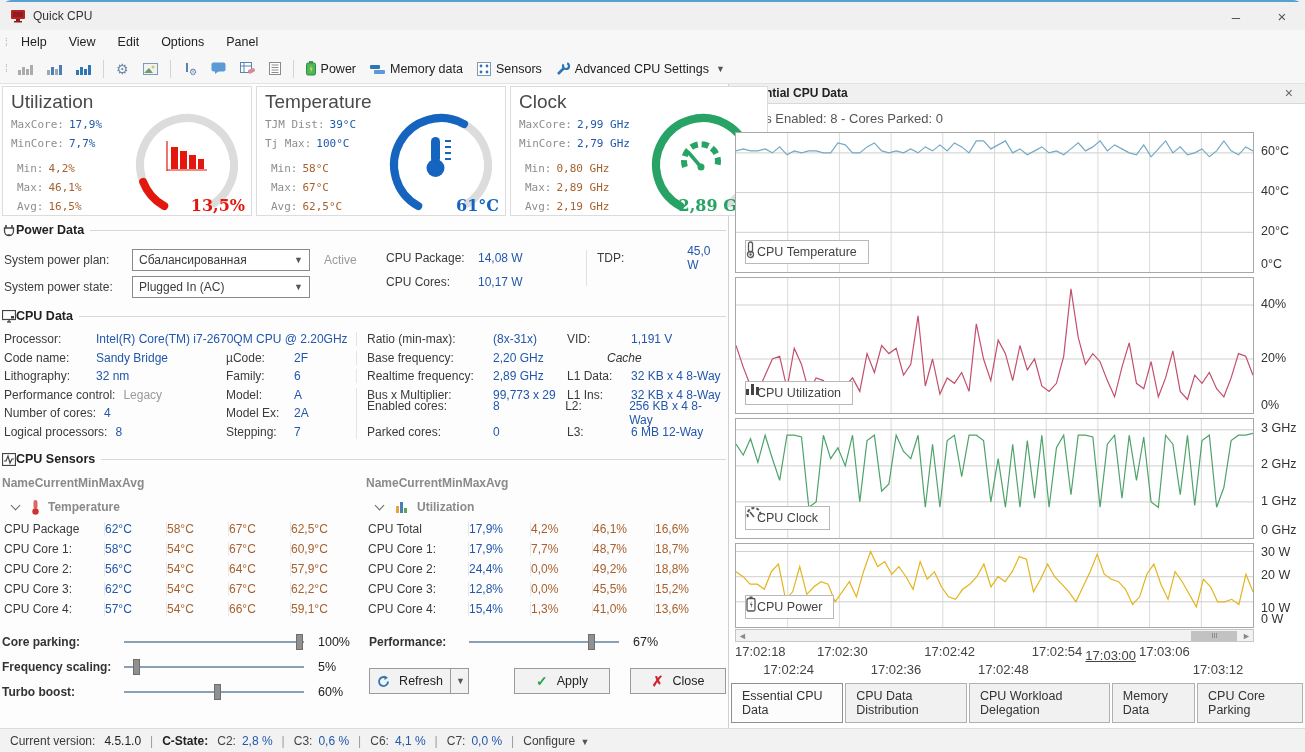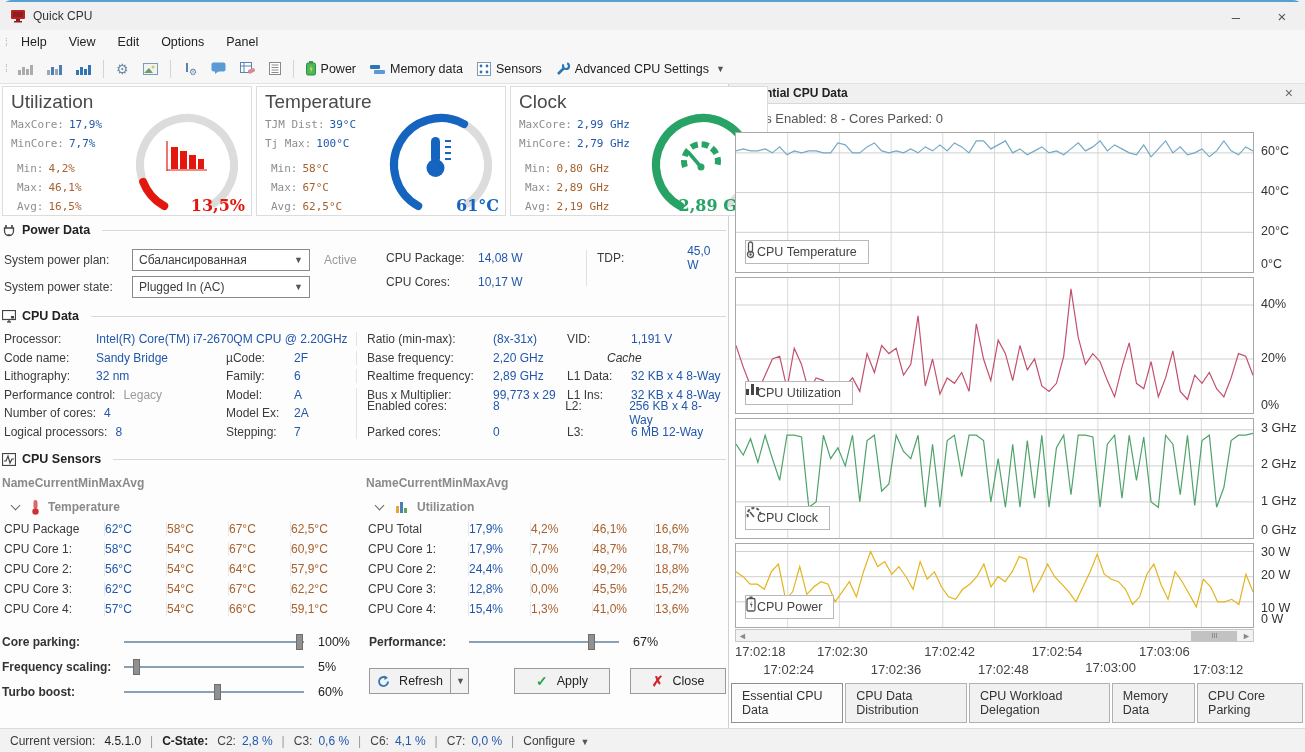--- a/index.html
+++ b/index.html
@@ -40,21 +40,21 @@
 .s-v.brown { color:#a8612e; }
 .stats-bot { margin-top:6px; }
 .stats-bot .s-l { padding-left:6px; }
 .gauge-wrap { position:relative; width:112px; height:100px; margin-left:auto; }
 .gauge-svg { position:absolute; top:-6px; left:0; }
 .g-icon { position:absolute; top:24px; left:32px; }
 .g-value { position:absolute; bottom:0px; right:-2px; font-family:"DejaVu Serif",serif; font-weight:bold; font-size:16px; white-space:nowrap; }
 
 
 .section { margin-top:4px; }
-.sec-head { display:flex; align-items:center; gap:6px; height:20px; }
+.sec-head { display:flex; align-items:center; height:20px; }
 .sec-title { font-weight:bold; font-size:12.5px; color:#222; }
 .sec-rule { flex:1; height:1px; background:#d8d8d8; margin-left:6px; }
 .blue { color:#2257ab; }
 .brown { color:#a8612e; }
 .muted { color:#9a9a9a; }
 
 
 .pd-grid { display:flex; padding:6px 2px 2px 2px; }
 .pd-left { width:382px; }
 .pd-row { display:flex; align-items:center; height:27px; }
@@ -904,21 +904,21 @@
         <span class="sc-arrow sc-right">►</span>
       </div>
       <div class="time-labels" id="time-labels">
           <span class="tlabel" style="left: 0%; top: 0px;">17:02:18</span>
           <span class="tlabel" style="left: 10.34%; transform: translateX(-50%); top: 18px;">17:02:24</span>
           <span class="tlabel" style="left: 20.68%; transform: translateX(-50%); top: 0px;">17:02:30</span>
           <span class="tlabel" style="left: 31.02%; transform: translateX(-50%); top: 18px;">17:02:36</span>
           <span class="tlabel" style="left: 41.36%; transform: translateX(-50%); top: 0px;">17:02:42</span>
           <span class="tlabel" style="left: 51.7%; transform: translateX(-50%); top: 18px;">17:02:48</span>
           <span class="tlabel" style="left: 62.04%; transform: translateX(-50%); top: 0px;">17:02:54</span>
-          <span class="tlabel" style="left: 72.38%; transform: translateX(-50%); top: 16px;">17:03:00</span>
+          <span class="tlabel" style="left: 72.38%; transform: translateX(-50%); top: 4px; text-decoration: underline;">17:03:00</span>
           <span class="tlabel" style="left: 82.72%; transform: translateX(-50%); top: 0px;">17:03:06</span>
           <span class="tlabel" style="left: 93.06%; transform: translateX(-50%); top: 18px;">17:03:12</span>
         </div>
       <div class="rp-tabs">
           <div class="tab active">Essential CPU Data</div>
           <div class="tab">CPU Data Distribution</div>
           <div class="tab">CPU Workload Delegation</div>
           <div class="tab">Memory Data</div>
           <div class="tab">CPU Core Parking</div>
         </div>

